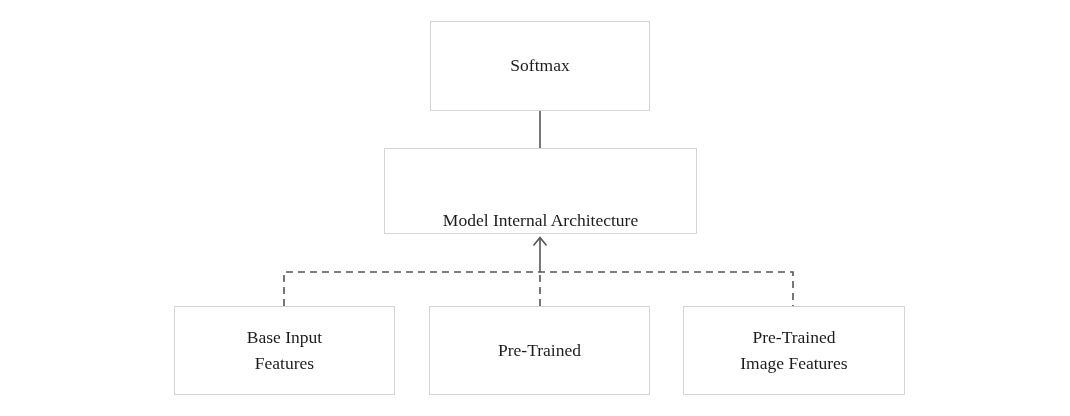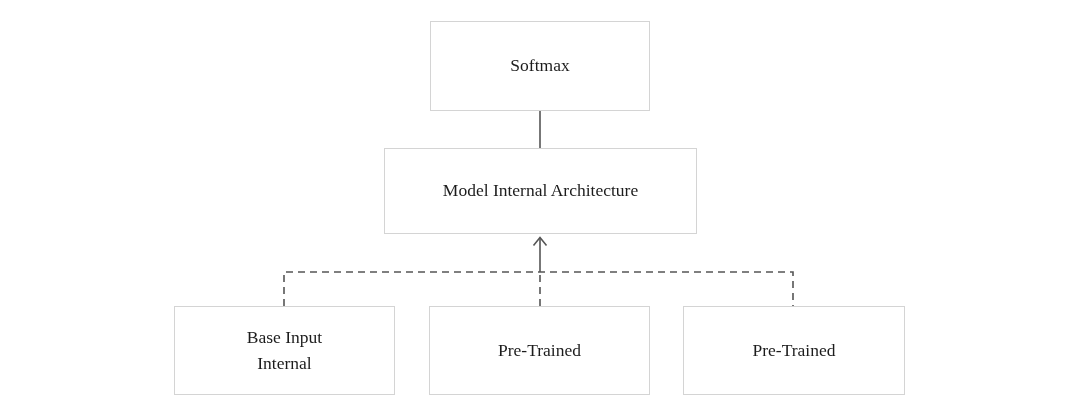--- a/index.html
+++ b/index.html
@@ -31,21 +31,21 @@
     display: flex;
     flex-direction: column;
     align-items: center;
     justify-content: center;
     text-align: center;
     font-size: 17.5px;
     line-height: 1.45;
     color: #1c1c1c;
   }
   .node-softmax         { left: 430px; top: 21px;  width: 220px; height: 90px; }
-  .node-model           { left: 384px; top: 148px; width: 313px; height: 86px; }
+  .node-model           { left: 384px; top: 148px; width: 313px; height: 86px; justify-content: flex-end; }
   .node-base-input      { left: 174px; top: 306px; width: 221px; height: 89px; }
   .node-text-embeddings { left: 429px; top: 306px; width: 221px; height: 89px; }
   .node-image-features  { left: 683px; top: 306px; width: 222px; height: 89px; }
   .line-text { display: block; }
 </style>
 </head>
 <body>
 
 <div class="canvas">
 
@@ -64,24 +64,25 @@
   <div class="node node-softmax">
     <span class="line-text">Softmax</span>
   </div>
 
   <div class="node node-model">
     <span class="line-text">Model Internal Architecture</span>
   </div>
 
   <div class="node node-base-input">
     <span class="line-text">Base Input</span>
-    <span class="line-text">Internal</span>
+    <span class="line-text">Features</span>
   </div>
 
   <div class="node node-text-embeddings">
     <span class="line-text">Pre-Trained</span>
   </div>
 
   <div class="node node-image-features">
     <span class="line-text">Pre-Trained</span>
+    <span class="line-text">Image Features</span>
   </div>
 
 </div>
 
 </body></html>

